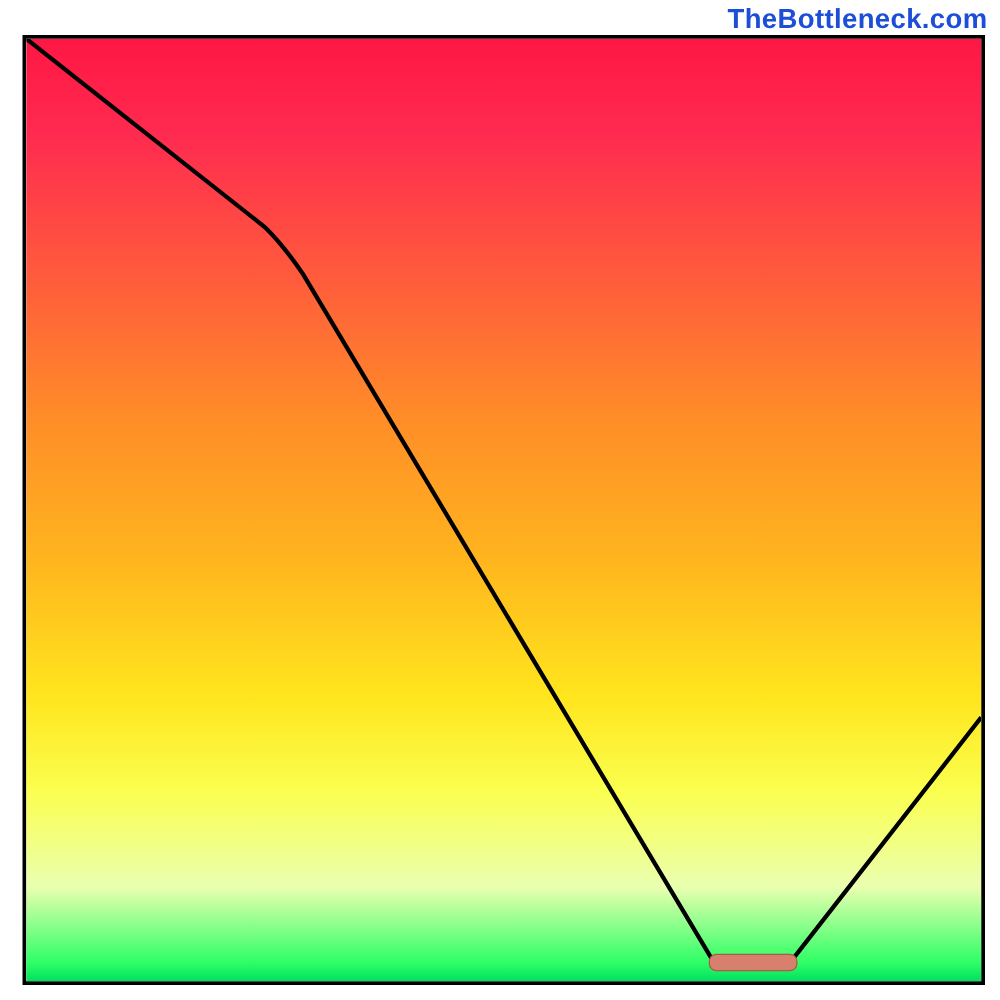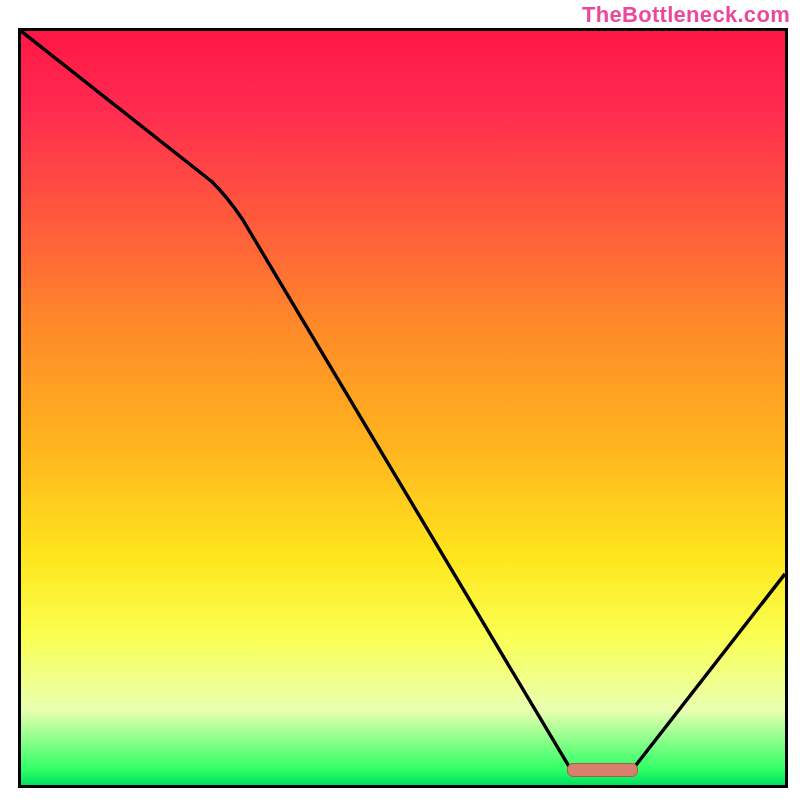--- a/index.html
+++ b/index.html
@@ -1,17 +1,17 @@
 <!DOCTYPE html>
 <html><head>
 <meta charset="utf-8">
 <style>
   html,body{margin:0;padding:0;width:800px;height:800px;background:#fff;overflow:hidden;font-family:Arial,Helvetica,sans-serif}
   .stage{position:relative;width:800px;height:800px}
-  .attribution{position:absolute;top:2px;right:10px;font-size:22px;font-weight:600;color:#ec4899;letter-spacing:.3px}
+  .attribution{position:absolute;top:2px;right:10px;font-size:22px;font-weight:600;color:#1d4ed8;letter-spacing:.3px}
   .plot{position:absolute;left:18px;top:28px;width:770px;height:760px;border:3px solid #000;box-sizing:border-box;overflow:hidden}
   .gradient-fill{position:absolute;inset:0;background:linear-gradient(to bottom,
       #ff1744 0%,
       #ff2a50 10%,
       #ff5a3c 25%,
       #ff8c28 40%,
       #ffb41e 55%,
       #ffe61e 70%,
       #faff50 80%,
       #eaffb0 90%,

